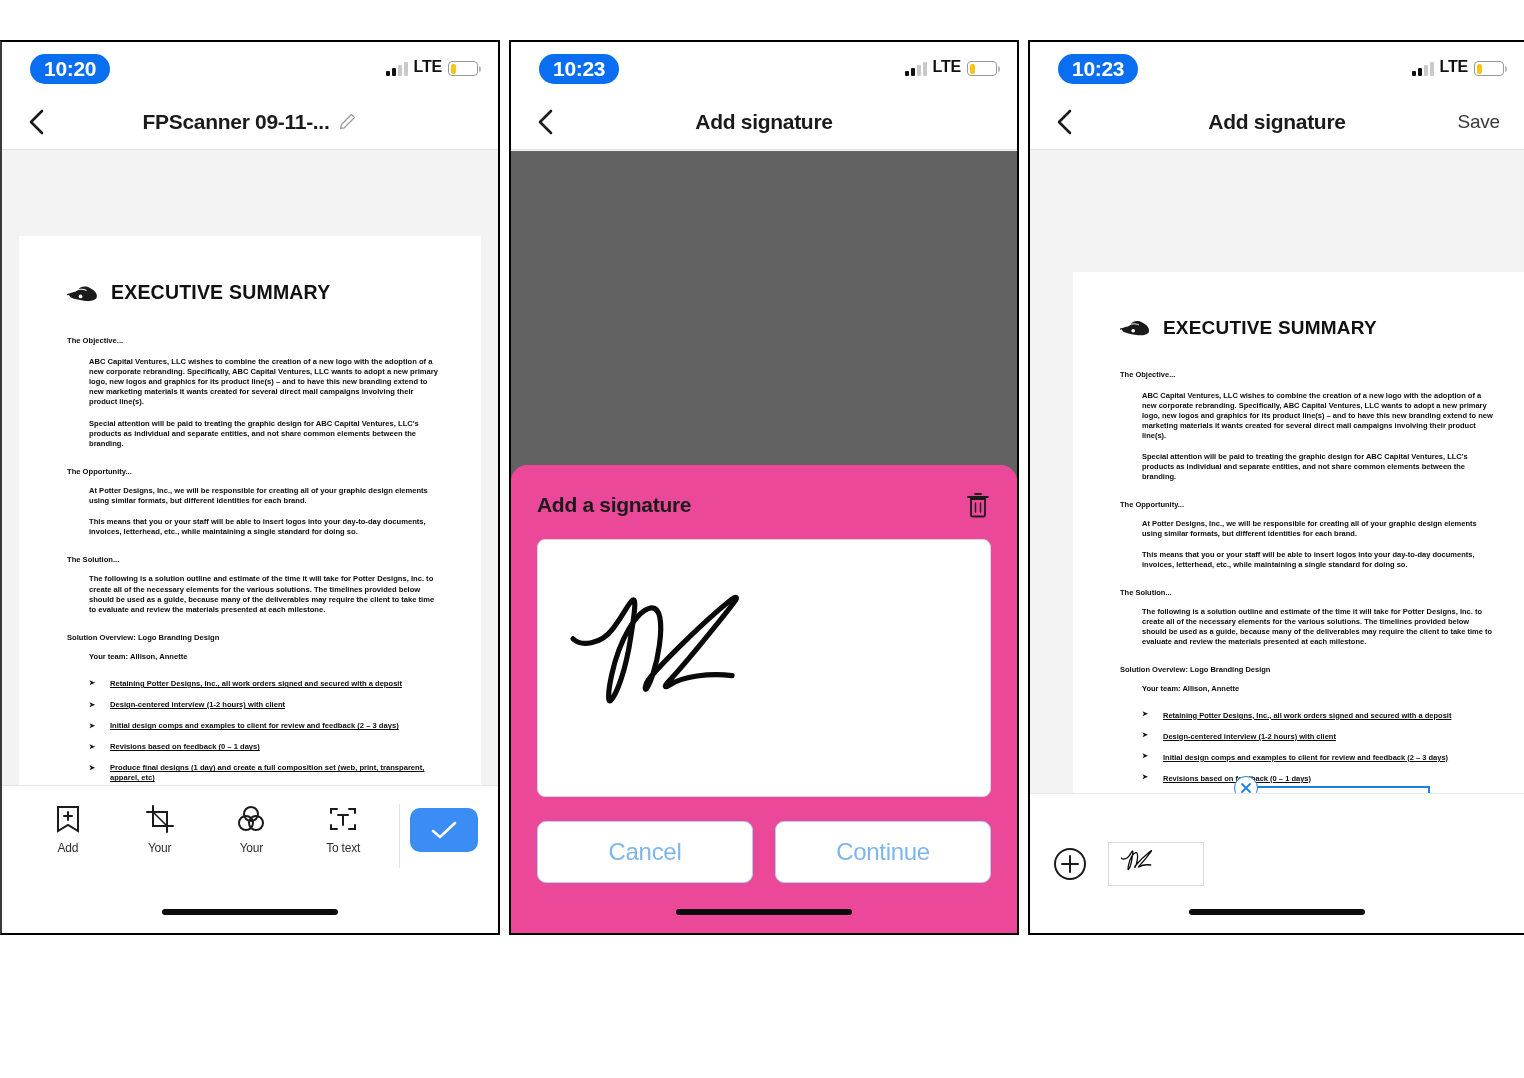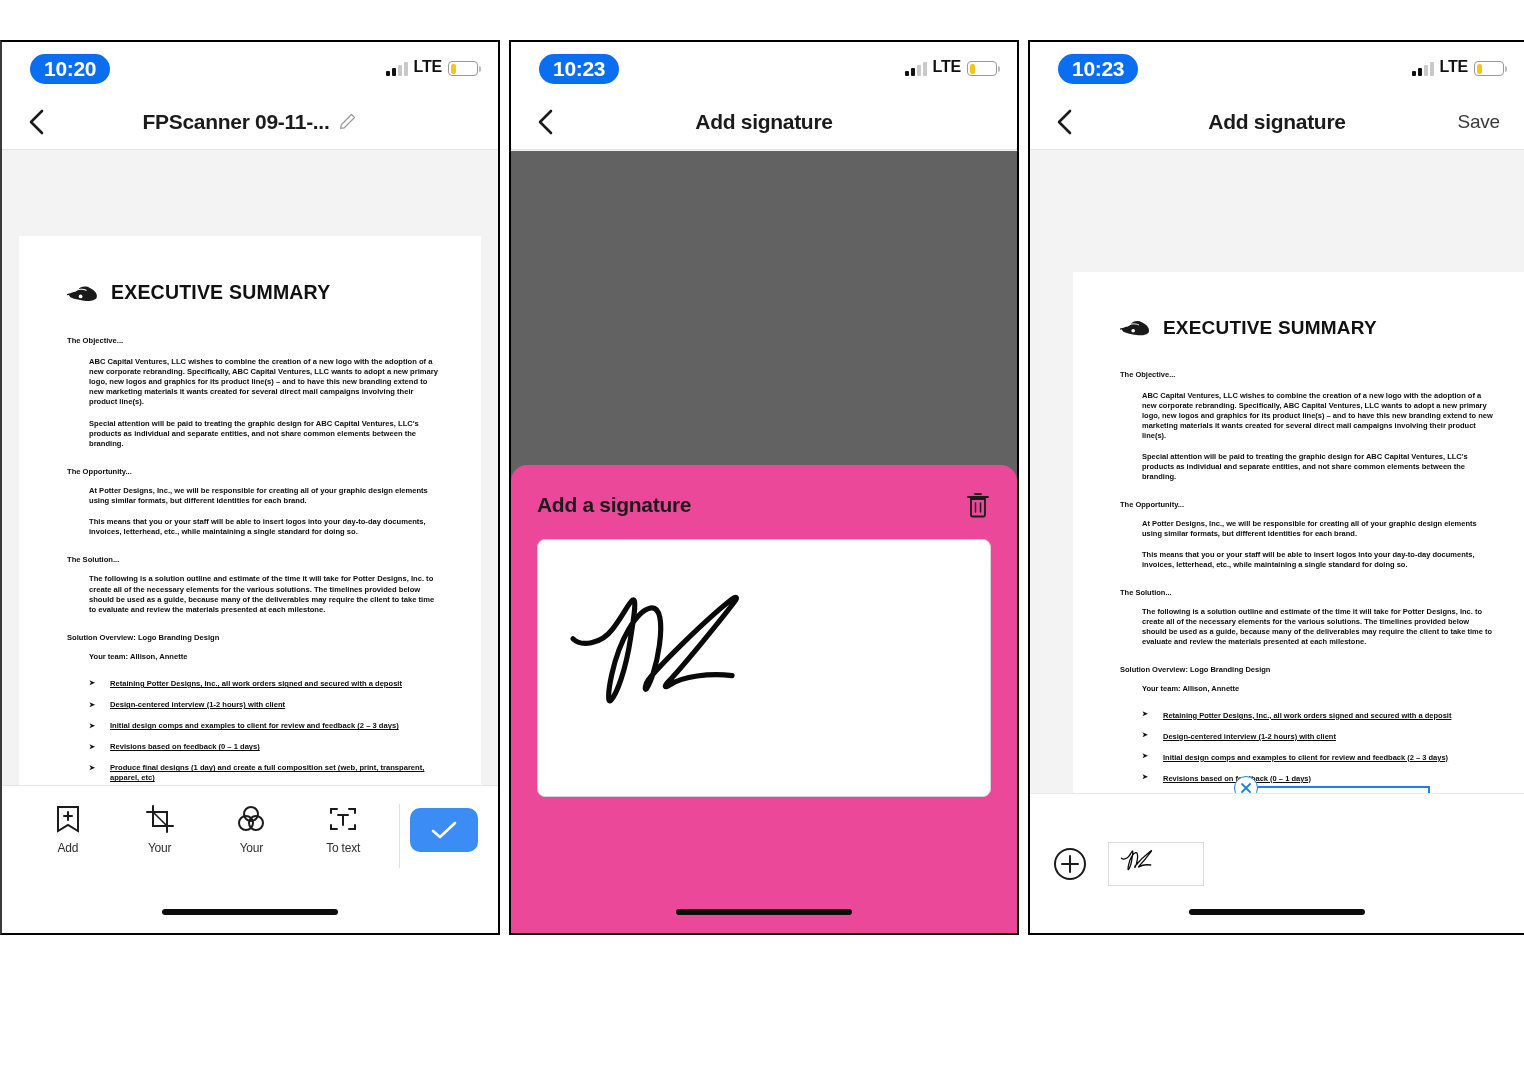--- a/index.html
+++ b/index.html
@@ -419,20 +419,24 @@
           <path d="M3 6 H23" stroke="#1b1b1b" stroke-width="1.8" stroke-linecap="round"></path>
           <path d="M10 3 H16" stroke="#1b1b1b" stroke-width="1.8" stroke-linecap="round"></path>
           <path d="M6 8 H20 V24 A1.5 1.5 0 0 1 18.5 25.5 H7.5 A1.5 1.5 0 0 1 6 24 Z" fill="none" stroke="#1b1b1b" stroke-width="1.8"></path>
           <path d="M10.5 12 V21 M15.5 12 V21" stroke="#1b1b1b" stroke-width="1.5" stroke-linecap="round"></path>
         </svg>
       </div>
       <div class="sig-canvas">
         <svg viewBox="0 0 300 170" preserveAspectRatio="xMinYMid meet">
           <path d="M8 56 C16 64 36 62 48 46 C58 33 64 20 68 17 C72 15 70 30 66 55 C61 88 52 112 46 118 C43 121 43 110 47 92 C55 56 72 28 86 25 C96 23 98 40 95 62 C92 84 86 100 82 106 C80 109 80 102 84 97 C96 82 140 38 168 16 C172 13 174 14 171 18 C160 33 120 82 104 99 C99 104 100 106 106 102 C118 94 145 90 168 93" fill="none" stroke="#0a0a0a" stroke-width="5.2" stroke-linecap="round" stroke-linejoin="round"></path>
         </svg>
+      </div>
+      <div class="sheet-actions">
+        <div class="sheet-btn">Cancel</div>
+        <div class="sheet-btn">Continue</div>
       </div>
       <div class="home-bar"></div>
     </div>
   </div>
 
   <div class="panel-gap"></div>
 
   <div class="panel" id="panel-3">
 
     <div class="statusbar">

